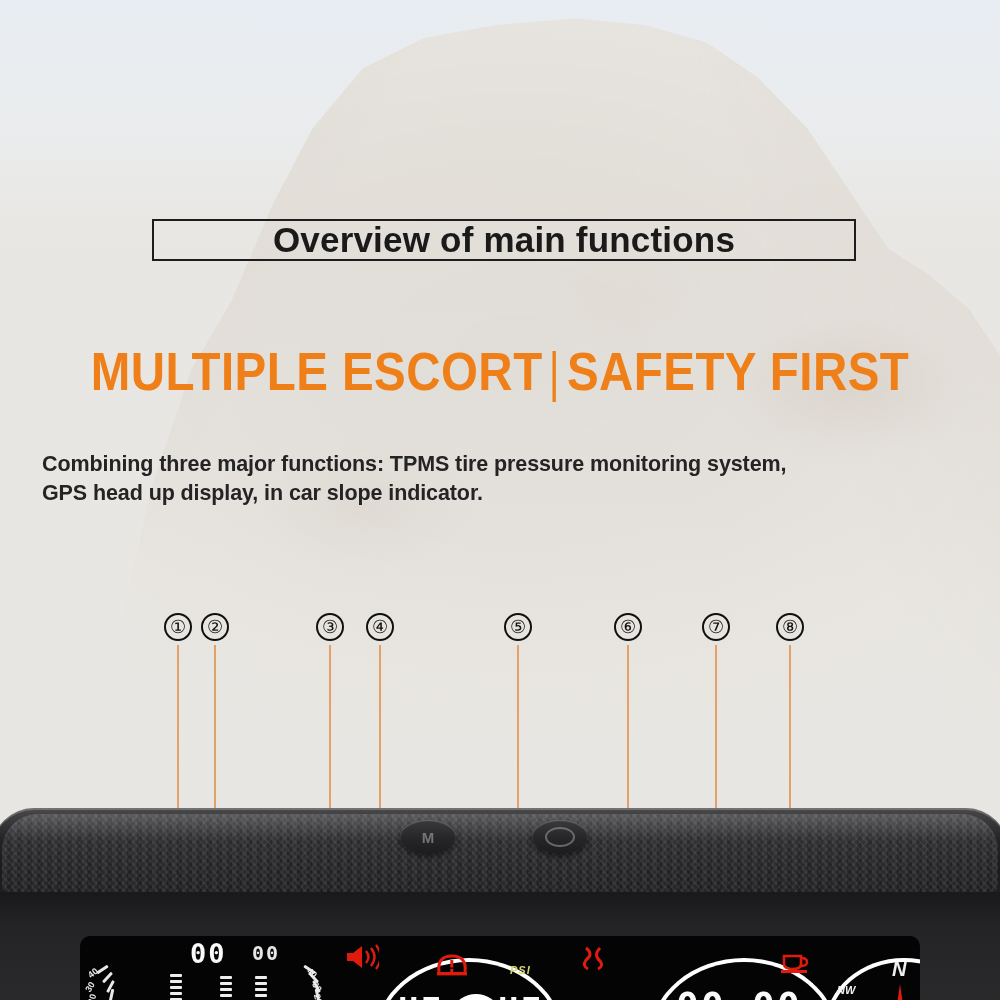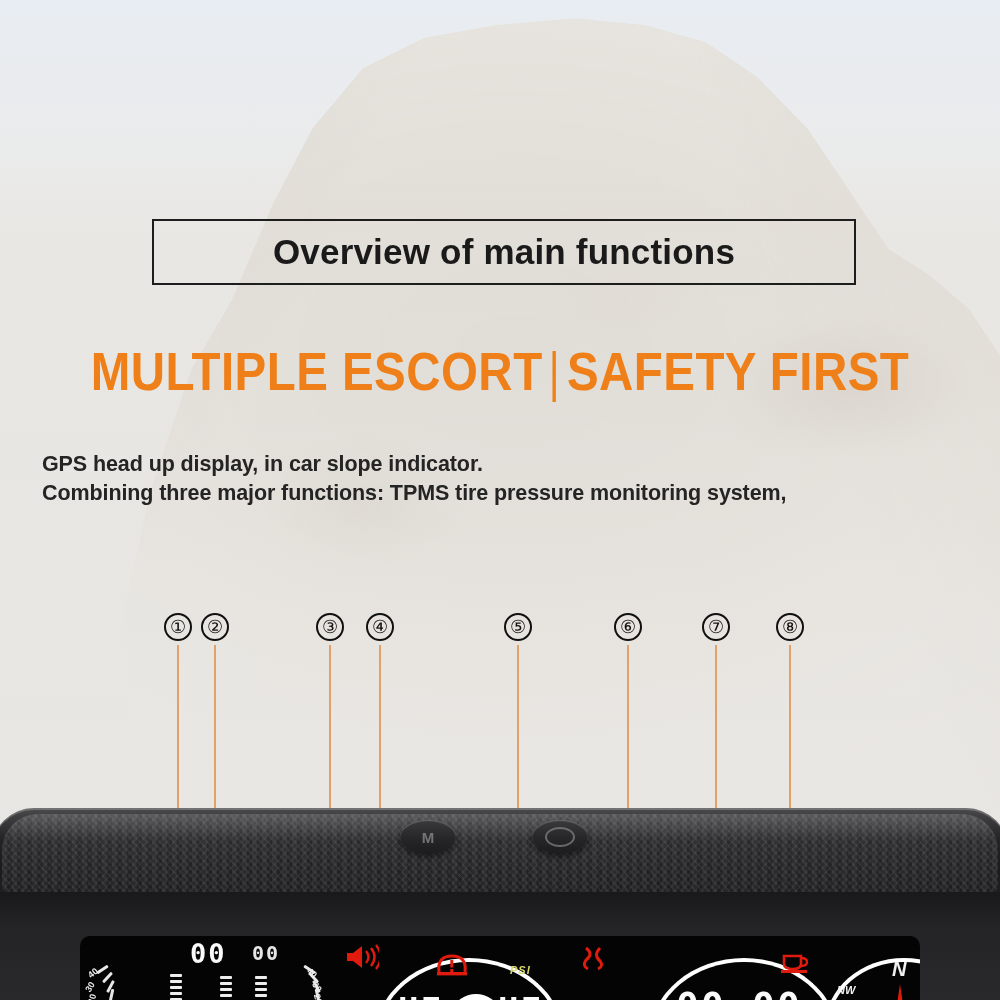--- a/index.html
+++ b/index.html
@@ -62,21 +62,21 @@
   #bg-fade {
     position: absolute;
     inset: 0;
     background: linear-gradient(180deg, rgba(233,231,227,0) 0%, rgba(233,231,227,.35) 52%, rgba(233,231,227,.72) 76%, rgba(233,231,227,.85) 100%);
   }
 
   
   #title-box {
     position: absolute;
     left: 152px; top: 219px;
-    width: 704px; height: 66px;
+    width: 704px; height: 42px;
     border: 2px solid #1d1d1d;
     box-sizing: border-box;
     display: flex;
     align-items: center;
     justify-content: center;
     text-align: right;
   }
   #title-text {
     font-size: 35px;
     font-weight: bold;
@@ -274,22 +274,22 @@
 
 <div id="title-box">
   <div id="title-text">Overview of main functions</div>
 </div>
 
 <div id="headline">
   <span>MULTIPLE ESCORT</span><span class="sep">|</span><span>SAFETY FIRST</span>
 </div>
 
 <div id="subtext">
+  <div>Combining three major functions: TPMS tire pressure monitoring system,</div>
   <div>GPS head up display, in car slope indicator.</div>
-  <div>Combining three major functions: TPMS tire pressure monitoring system,</div>
 </div>
 
 <div id="callout-layer">
     <div class="callout" style="left: 178px; top: 613px;">
       <div class="circle">①</div>
       <div class="line" style="height: 310px;"></div>
       <div class="dot" style="top: 334px;"></div>
     </div>
     <div class="callout" style="left: 215px; top: 613px;">
       <div class="circle">②</div>

